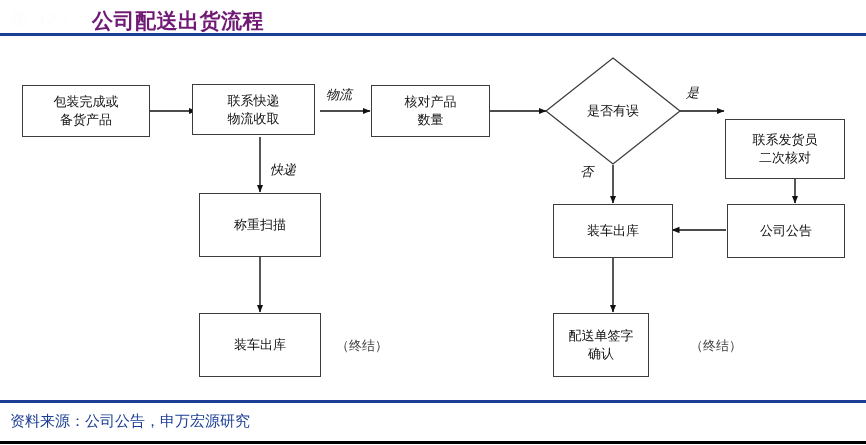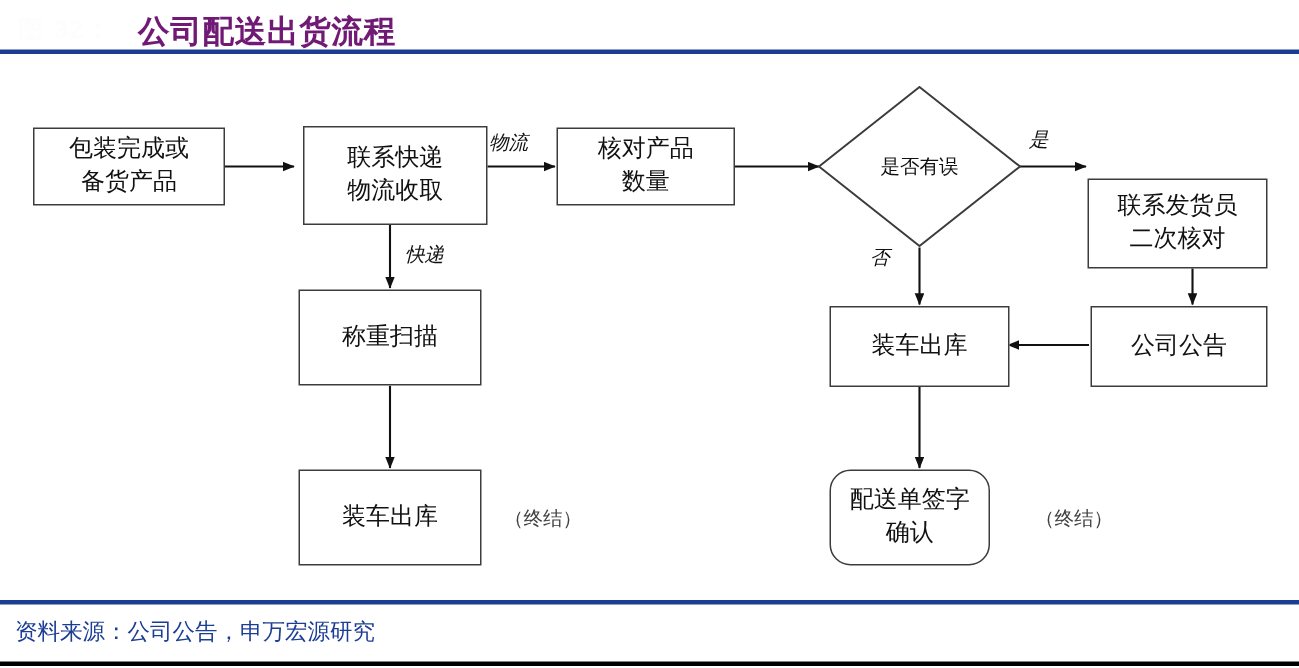--- a/index.html
+++ b/index.html
@@ -84,21 +84,21 @@
   
   .node {
     position: absolute;
     box-sizing: border-box;
     border: 1px solid #3c3c3c;
     background: #ffffff;
     display: flex;
     align-items: center;
     justify-content: center;
     text-align: center;
-    font-size: 16px;
+    font-size: 13px;
     color: #111111;
     line-height: 1.35;
     white-space: pre-line;
   }
   .diamond-wrap {
     position: absolute;
   }
   .diamond-wrap svg {
     display: block;
   }
@@ -173,21 +173,21 @@
     <line x1="795" y1="144" x2="795" y2="203" stroke="#111111" stroke-width="1.4" marker-end="url(#ah)"></line>
 
     <line x1="726" y1="230" x2="672" y2="230" stroke="#111111" stroke-width="1.4" marker-end="url(#ah)"></line>
 
     <line x1="613" y1="258" x2="613" y2="312" stroke="#111111" stroke-width="1.4" marker-end="url(#ah)"></line>
   </svg>
 
   <div class="node" style="left:22px; top:85px; width:128px; height:52px;">包装完成或
 备货产品</div>
 
-  <div class="node" style="left:202px; top:84px; width:123px; height:66px;">联系快递
+  <div class="node" style="left:192px; top:84px; width:123px; height:51px;">联系快递
 物流收取</div>
 
   <div class="node" style="left:371px; top:85px; width:119px; height:52px;">核对产品
 数量</div>
 
   <div class="diamond-wrap" style="left:545px; top:57px; width:136px; height:108px;">
     <svg width="136" height="108" viewBox="0 0 136 108" xmlns="http://www.w3.org/2000/svg">
       <polygon points="68,1 135,54 68,107 1,54" fill="#ffffff" stroke="#3c3c3c" stroke-width="1.3"></polygon>
     </svg>
     <span class="diamond-label">是否有误</span>
@@ -197,21 +197,21 @@
 二次核对</div>
 
   <div class="node" style="left:199px; top:193px; width:122px; height:64px;">称重扫描</div>
 
   <div class="node" style="left:199px; top:313px; width:122px; height:64px;">装车出库</div>
 
   <div class="node" style="left:553px; top:204px; width:120px; height:54px;">装车出库</div>
 
   <div class="node" style="left:727px; top:204px; width:118px; height:54px;">公司公告</div>
 
-  <div class="node" style="left:553px; top:313px; width:107px; height:64px;border-radius:14px;">配送单签字
+  <div class="node" style="left:553px; top:313px; width:96px; height:64px;">配送单签字
 确认</div>
 
   <span class="edge-label" style="left:326px; top:86px;">物流</span>
 
   <span class="edge-label" style="left:270px; top:161px;">快递</span>
 
   <span class="edge-label" style="left:686px; top:84px;">是</span>
 
   <span class="edge-label" style="left:580px; top:163px;">否</span>
 

